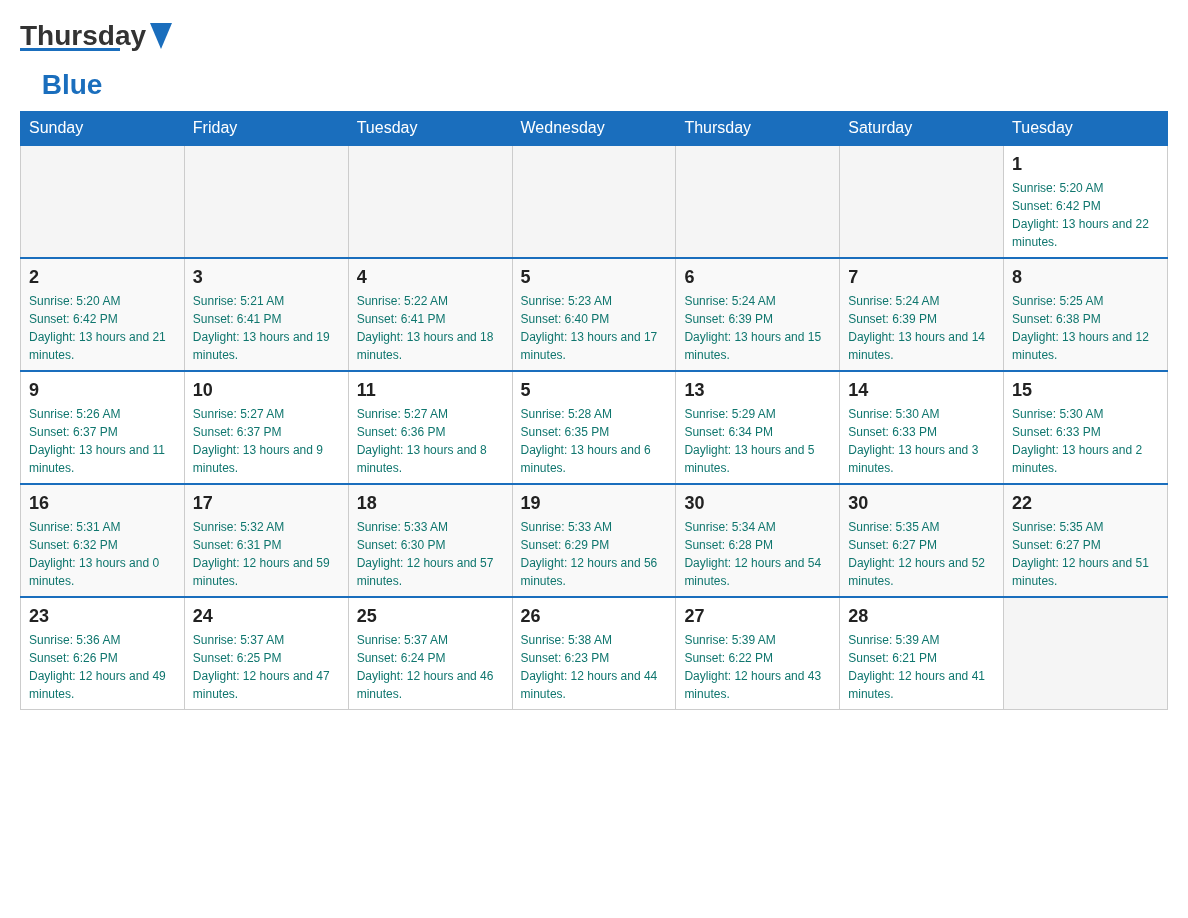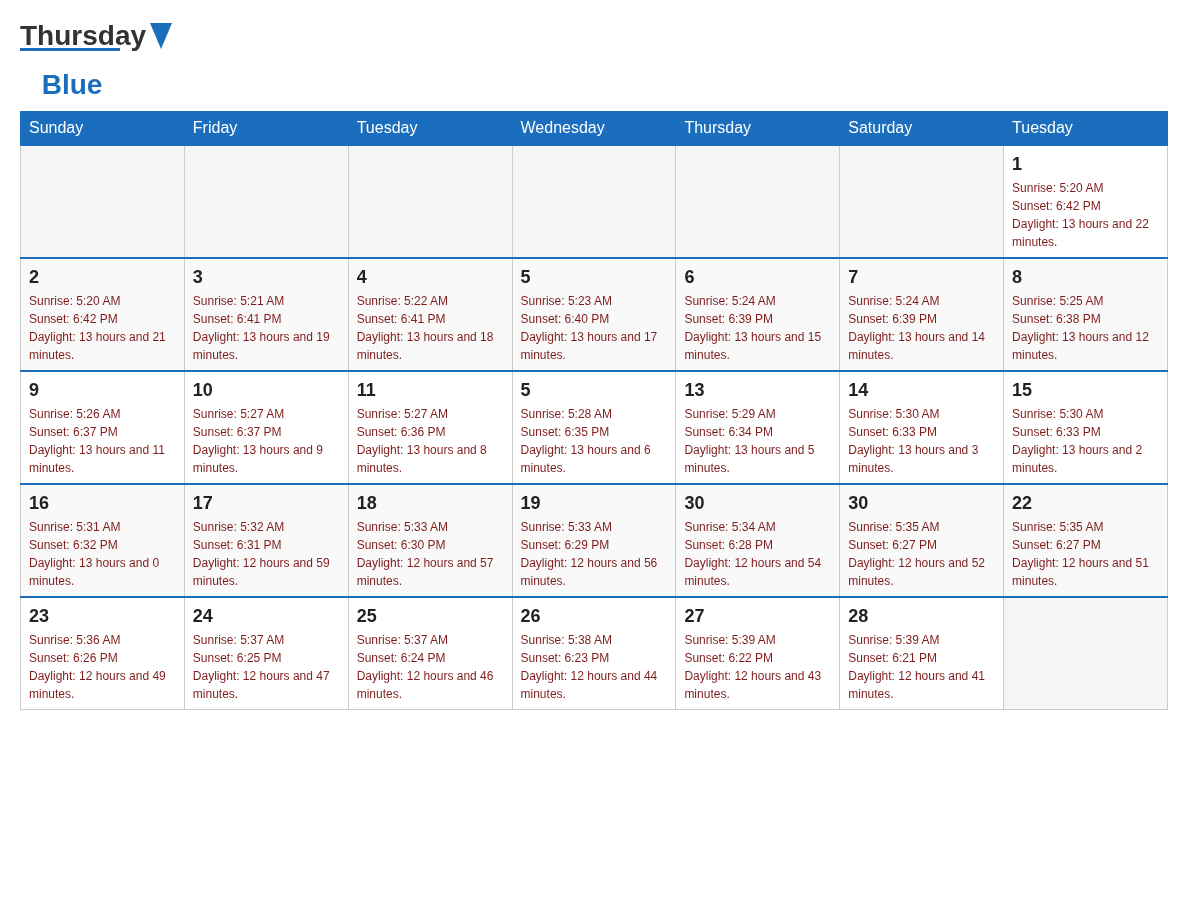--- a/index.html
+++ b/index.html
@@ -65,21 +65,21 @@
     }
     .day-number {
       font-size: 18px;
       font-weight: 600;
       color: #222;
       margin-bottom: 4px;
       display: block;
     }
     .day-info {
       font-size: 12px;
-      color: #7f1d1d;
+      color: #0f766e;
       line-height: 1.5;
     }
     .empty-cell {
       background: #f5f5f5 !important;
     }
     .calendar tbody tr td {
       border-top: 2px solid #1a6ebd;
     }
     
     .calendar tbody tr:first-child td {

